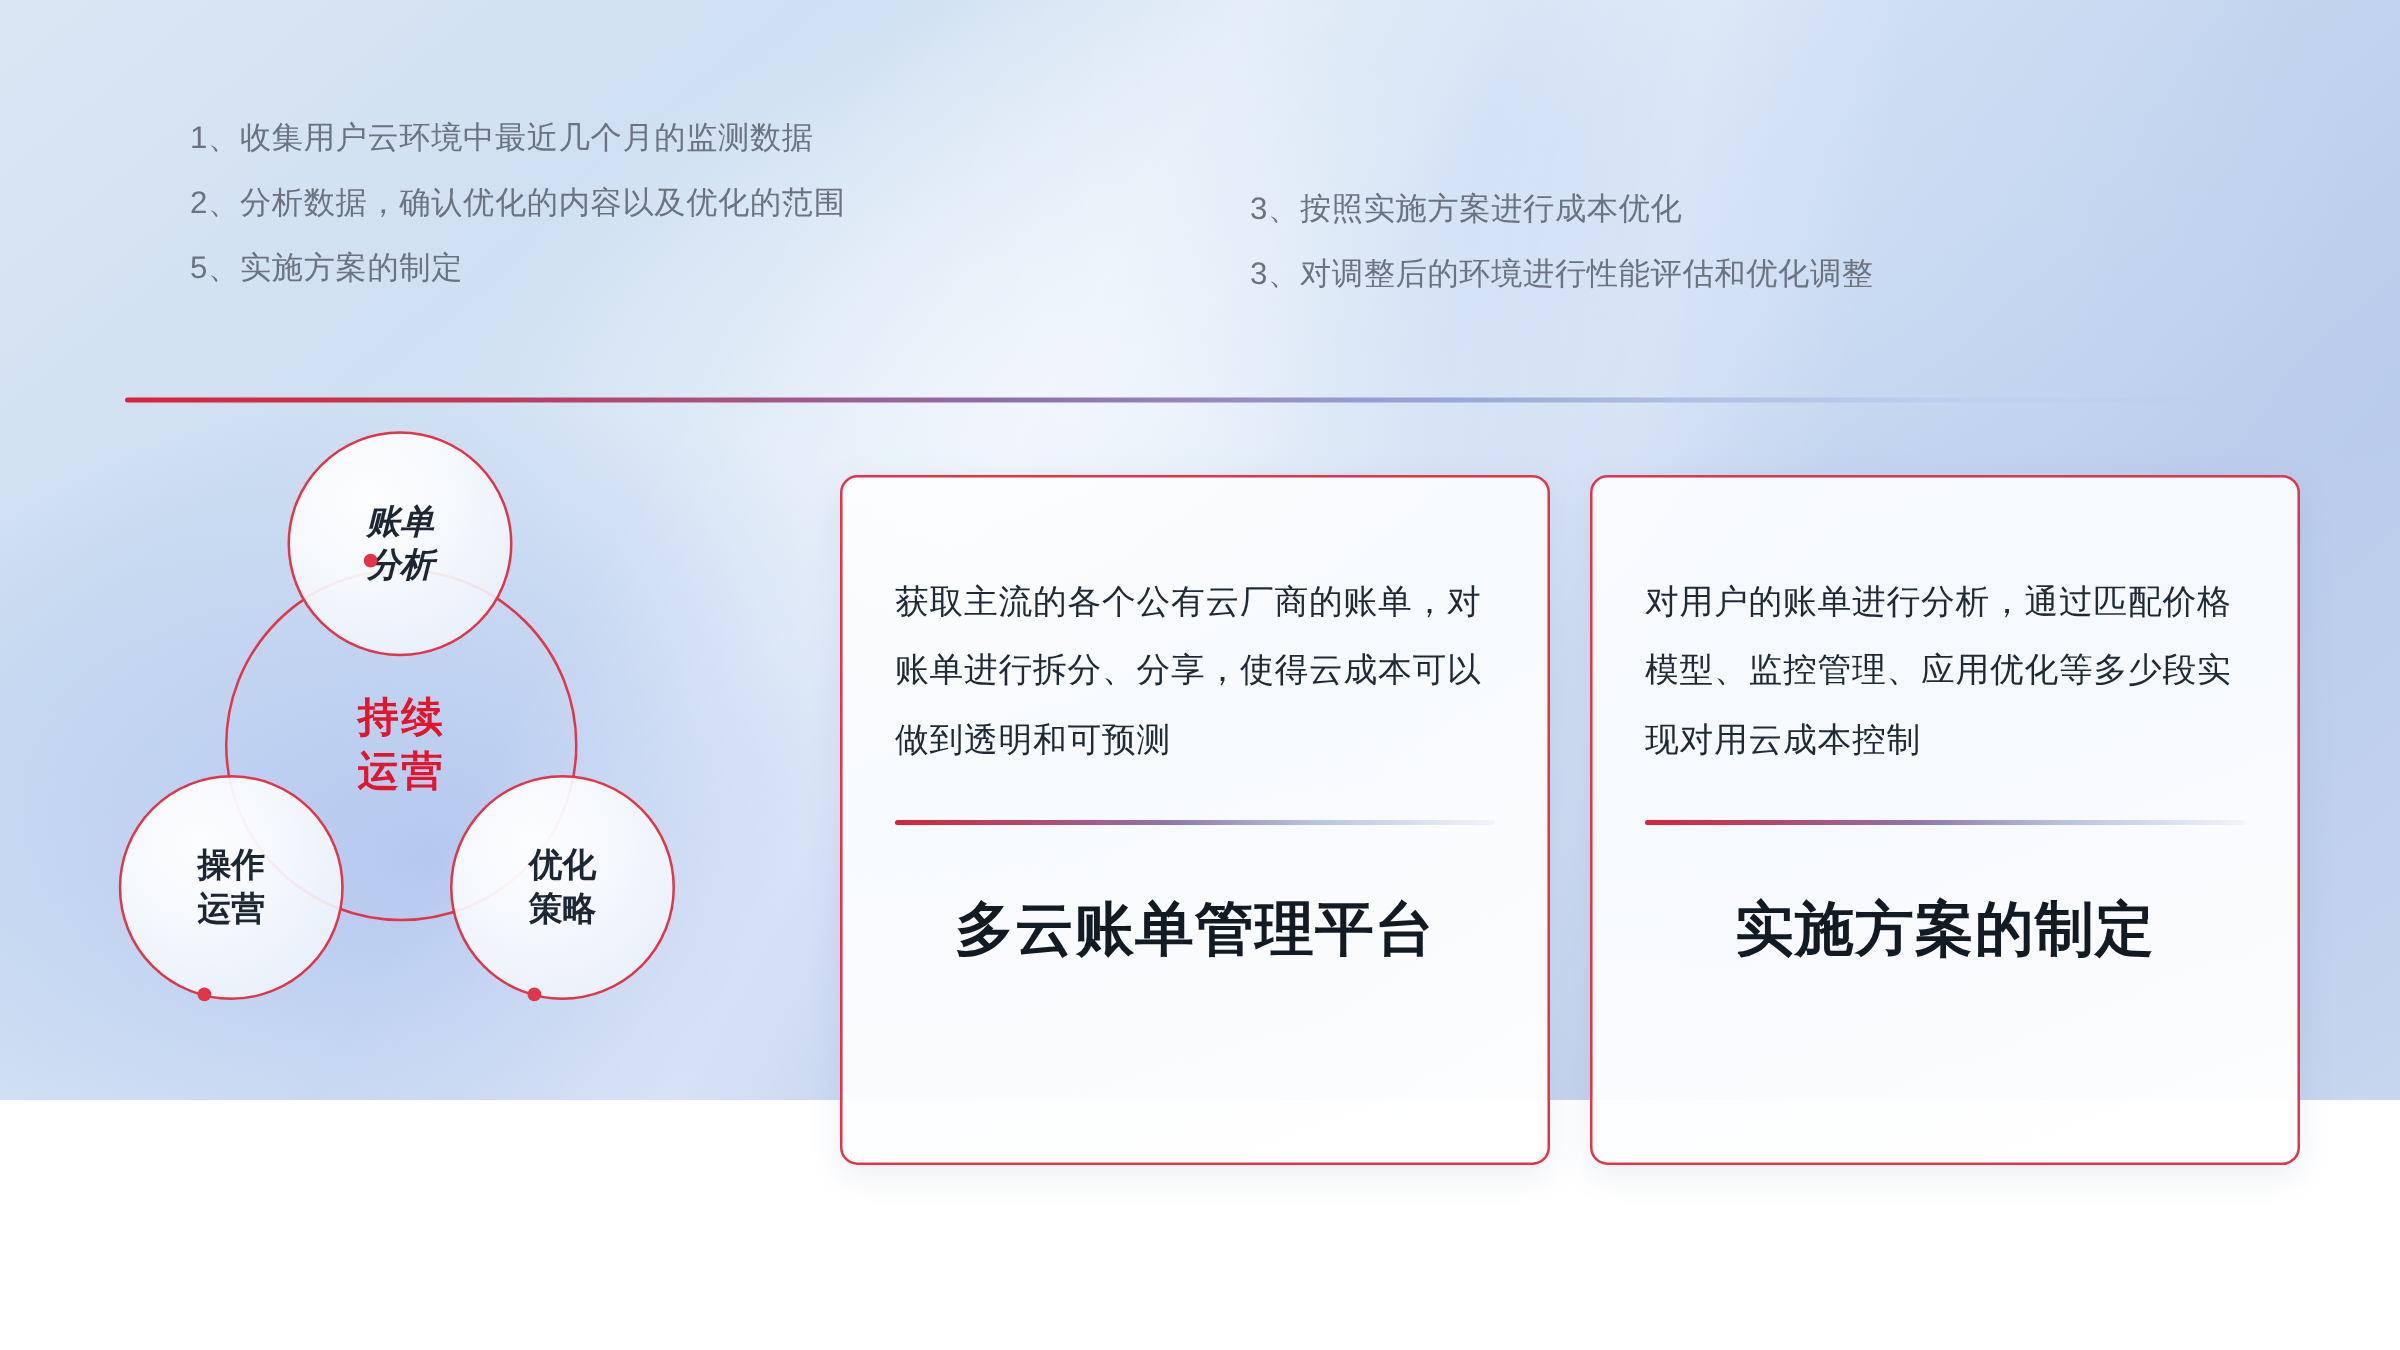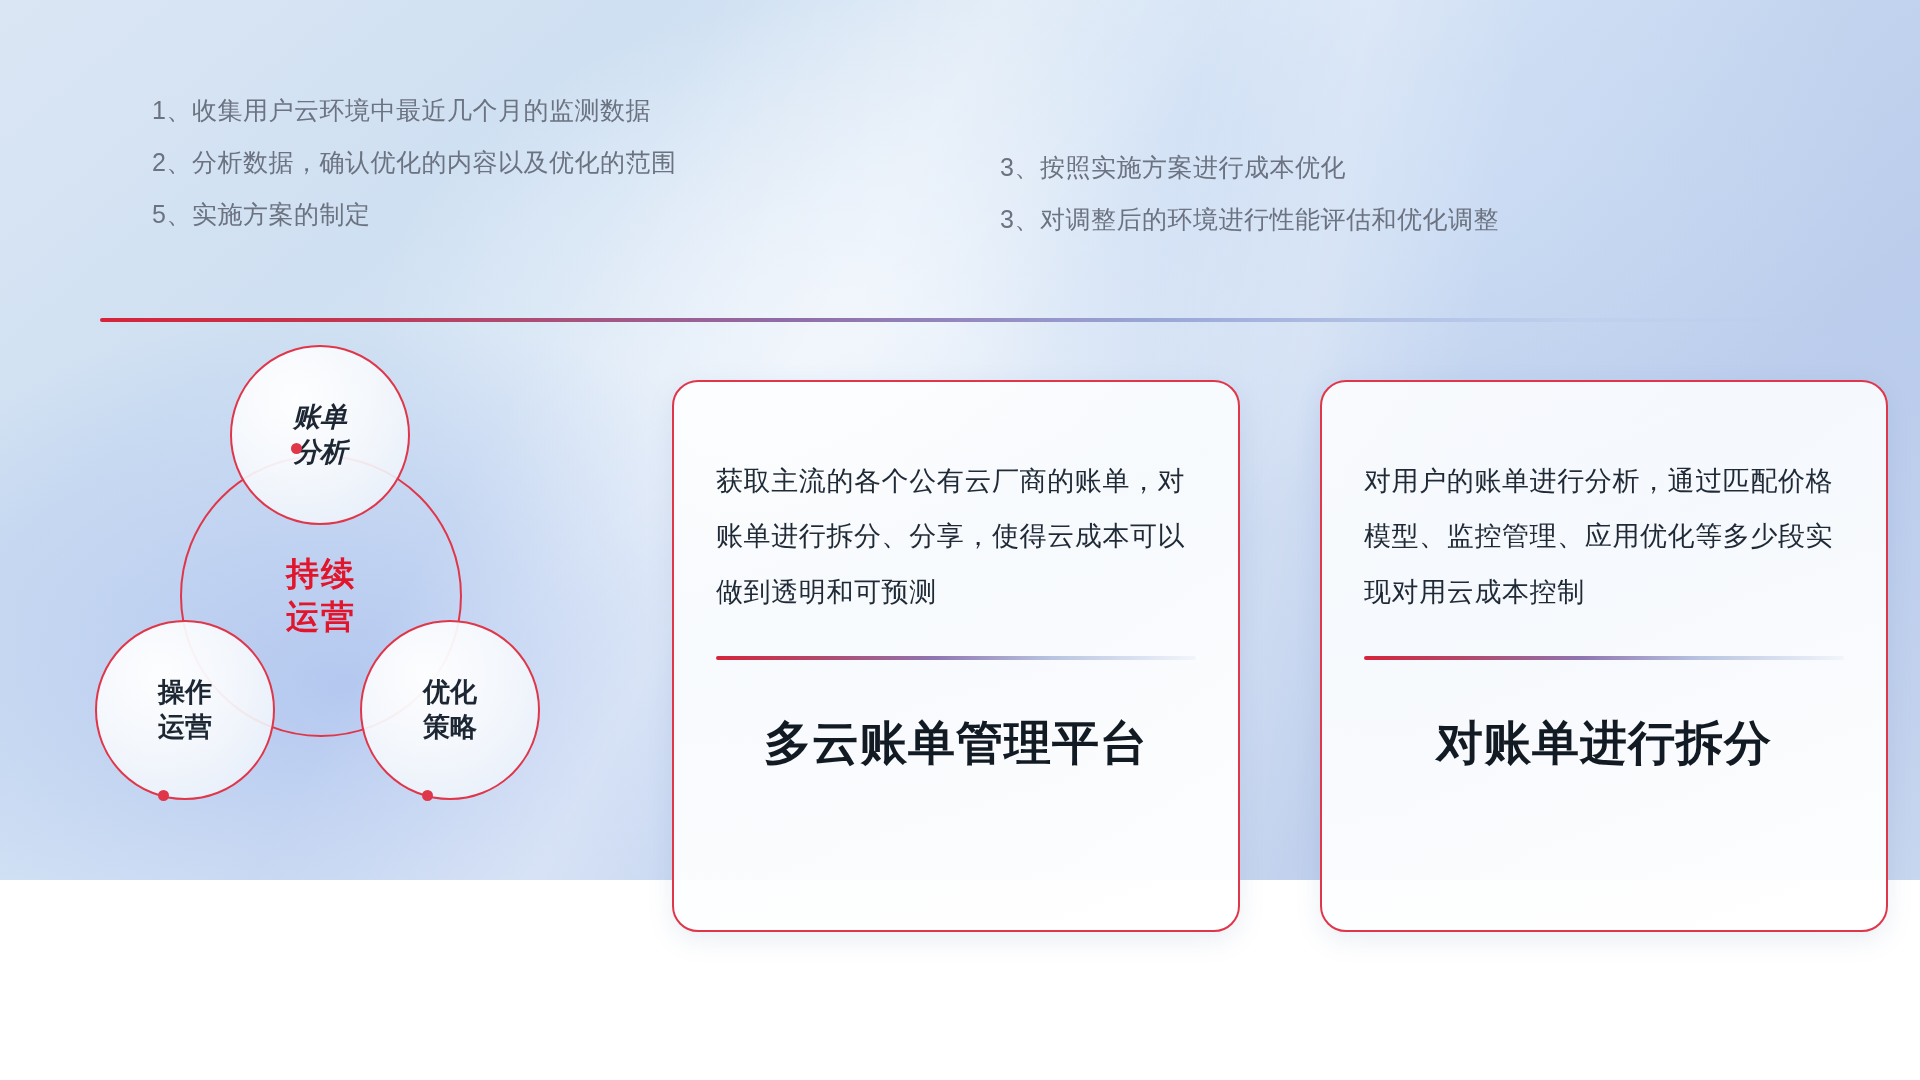--- a/index.html
+++ b/index.html
@@ -126,29 +126,29 @@
   #dot-top { left: 196px; top: 98px; }
   #dot-left { left: 63px; top: 445px; }
   #dot-right { left: 327px; top: 445px; }
 
   
   .card {
     position: absolute;
     top: 380px;
     width: 568px;
     height: 552px;
-    border-radius: 26px;
+    border-radius: 14px;
     border: 2px solid #e0364a;
     box-sizing: border-box;
     background: linear-gradient(160deg, rgba(255,255,255,0.86) 0%, rgba(250,252,254,0.93) 35%, rgba(255,255,255,0.97) 100%);
     box-shadow: 0 8px 26px rgba(90,120,170,0.13);
     padding: 0 42px;
   }
   #card-1 { left: 672px; }
-  #card-2 { left: 1272px; margin-left: 48px; }
+  #card-2 { left: 1272px; }
 
   .card-body {
     margin-top: 72px;
     color: #1f2a36;
     font-size: 27px;
     line-height: 2.05;
     letter-spacing: 0.6px;
   }
   .card-rule {
     margin-top: 36px;
@@ -213,16 +213,16 @@
 
   <div class="card" id="card-1">
     <div class="card-body">获取主流的各个公有云厂商的账单，对账单进行拆分、分享，使得云成本可以做到透明和可预测</div>
     <div class="card-rule"></div>
     <div class="card-title">多云账单管理平台</div>
   </div>
 
   <div class="card" id="card-2">
     <div class="card-body">对用户的账单进行分析，通过匹配价格模型、监控管理、应用优化等多少段实现对用云成本控制</div>
     <div class="card-rule"></div>
-    <div class="card-title">对账单进行拆分</div>
+    <div class="card-title">实施方案的制定</div>
   </div>
 
 </div>
 
 </body></html>

